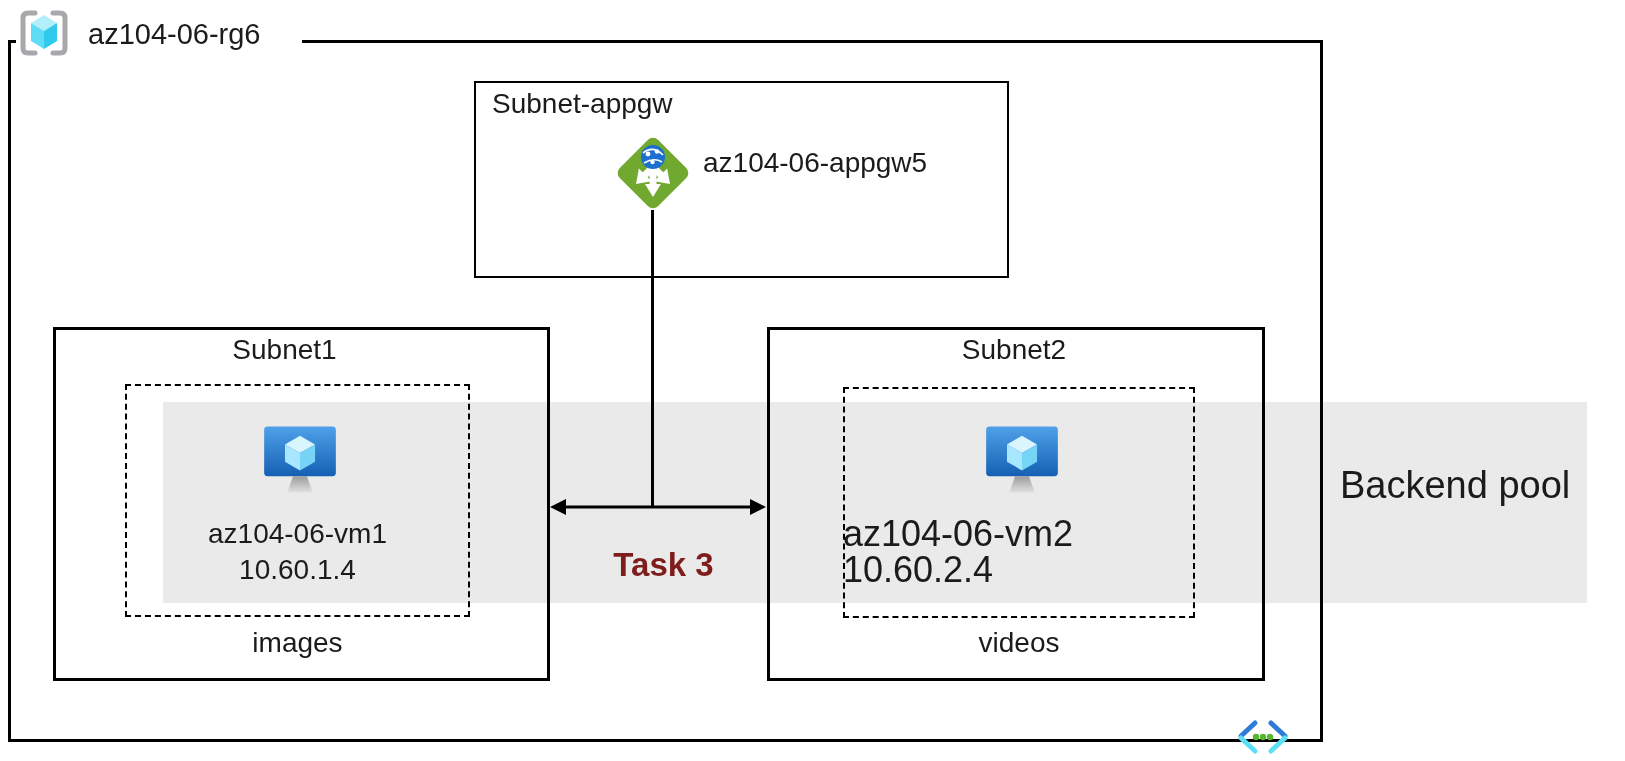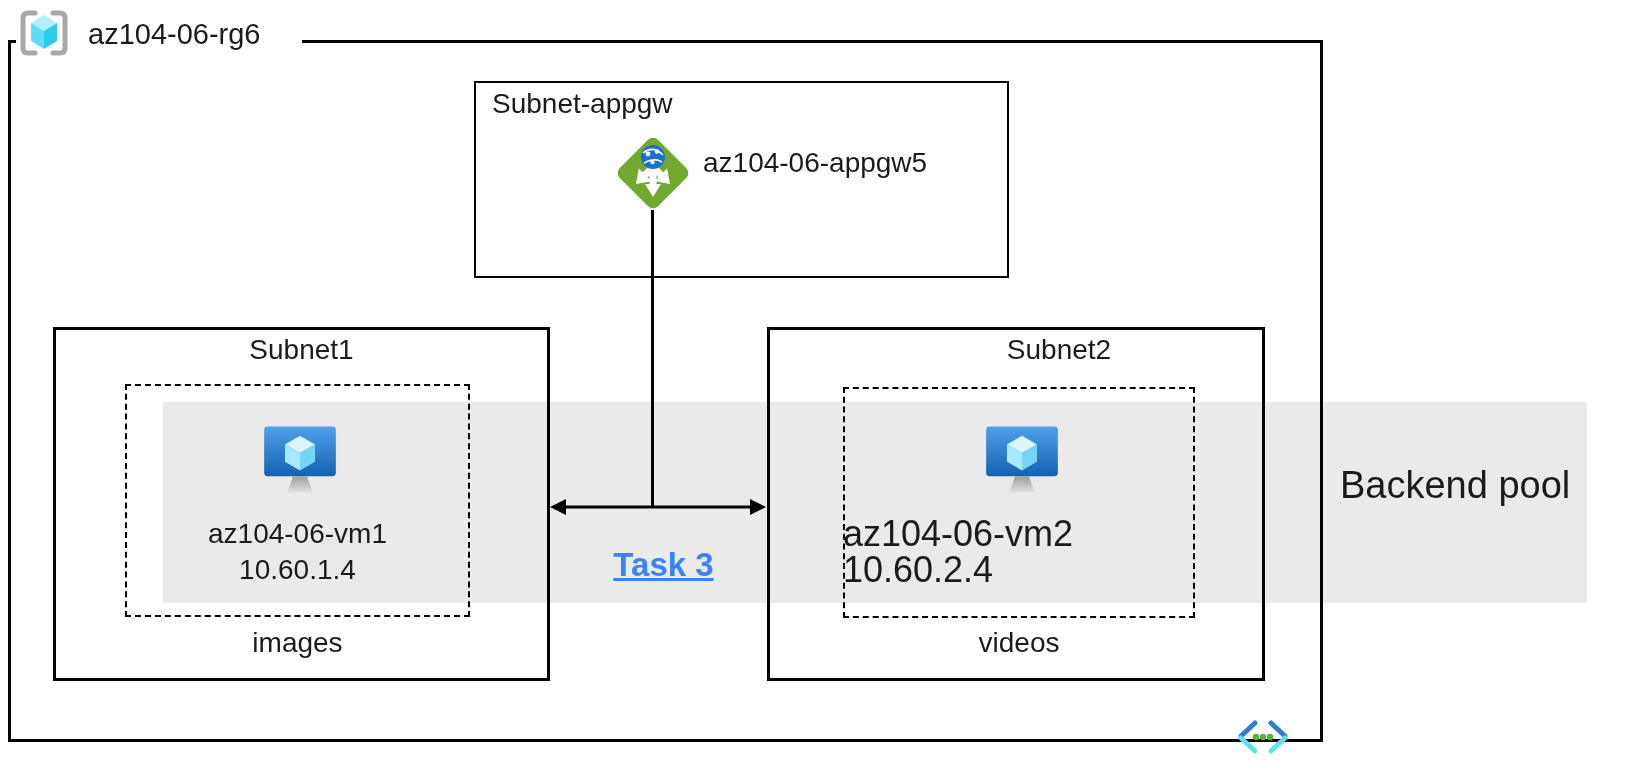--- a/index.html
+++ b/index.html
@@ -17,31 +17,31 @@
   #rg-icon{left:19px;top:9px;width:50px;height:48px;z-index:3;}
   #rg-label{left:88px;top:18px;font-size:29px;z-index:3;white-space:nowrap;}
   
   #appgw-box{left:474px;top:81px;width:535px;height:197px;border:2px solid #000;z-index:1;}
   #appgw-title{left:492px;top:88px;font-size:28px;z-index:3;white-space:nowrap;}
   #appgw-icon{left:613px;top:133px;width:80px;height:80px;z-index:3;}
   #appgw-labels{left:703px;top:144px;font-size:28px;line-height:38px;z-index:3;white-space:nowrap;}
   
   #vline{left:651px;top:210px;width:3px;height:297px;background:#000;z-index:2;}
   #harrow{left:550px;top:495px;width:216px;height:24px;z-index:2;}
-  #task-label{left:550px;top:546px;width:227px;text-align:center;font-size:33px;font-weight:bold;color:#3b82f6;z-index:3;text-decoration:underline;}
+  #task-label{left:550px;top:546px;width:227px;text-align:center;font-size:33px;font-weight:bold;color:#7f1d1d;z-index:3;}
   
   #subnet1-box{left:53px;top:327px;width:497px;height:354px;border:3px solid #000;z-index:1;}
-  #subnet1-title{left:53px;top:334px;width:497px;text-align:center;font-size:28px;z-index:3;}
+  #subnet1-title{left:36px;top:334px;width:497px;text-align:center;font-size:28px;z-index:3;}
   #dashed1{left:125px;top:384px;width:345px;height:233px;border:2px dashed #000;z-index:1;}
   #vm1-icon{left:263px;top:424px;width:74px;height:72px;z-index:3;}
   #vm1-text{left:125px;top:516px;width:345px;text-align:center;font-size:28px;line-height:36px;z-index:3;}
   #subnet1-app{left:125px;top:627px;width:345px;text-align:center;font-size:28px;z-index:3;}
   
   #subnet2-box{left:767px;top:327px;width:498px;height:354px;border:3px solid #000;z-index:1;}
-  #subnet2-title{left:810px;top:334px;width:498px;text-align:center;font-size:28px;z-index:3;}
+  #subnet2-title{left:765px;top:334px;width:498px;text-align:center;font-size:28px;z-index:3;}
   #dashed2{left:843px;top:387px;width:352px;height:231px;border:2px dashed #000;z-index:1;}
   #vm2-icon{left:985px;top:424px;width:74px;height:72px;z-index:3;}
   #vm2-text{left:843px;top:516px;width:352px;font-size:36px;line-height:36px;z-index:3;}
   #subnet2-app{left:843px;top:627px;width:352px;text-align:center;font-size:28px;z-index:3;}
   
   #vnet-icon{left:1236px;top:719px;width:54px;height:36px;z-index:3;}
 </style>
 </head>
 <body>
 

